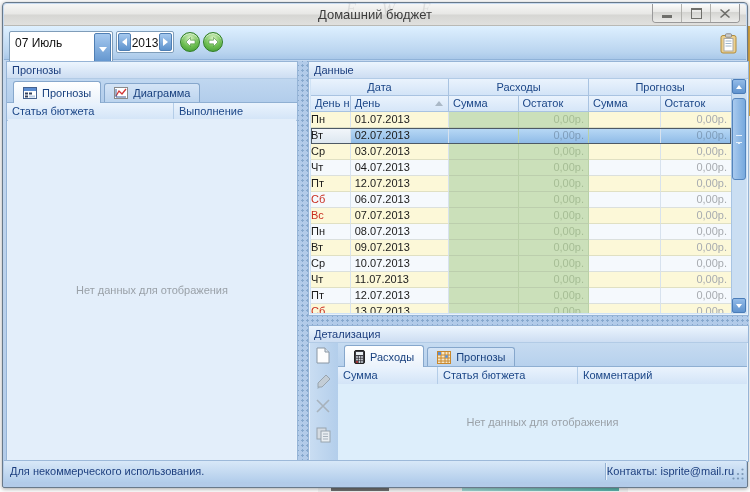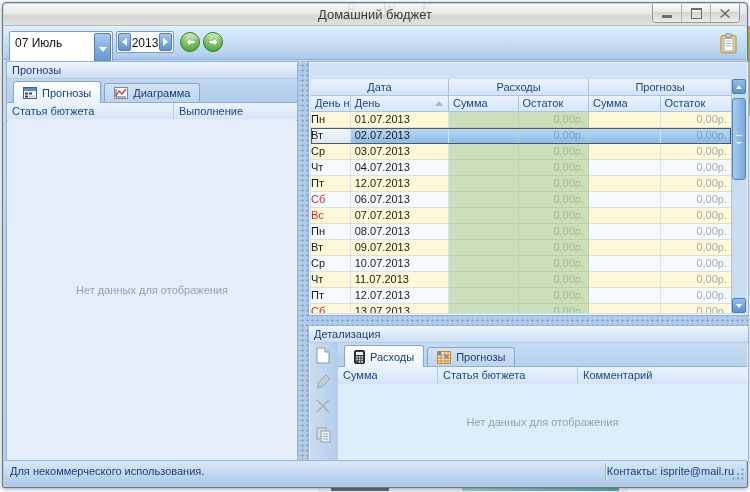--- a/index.html
+++ b/index.html
@@ -233,20 +233,21 @@
       <div class="colcell fp-col2">Выполнение</div>
     </div>
     <div class="fp-body">
       <span class="empty-note">Нет данных для отображения</span>
     </div>
   </div>
 
   <div class="vsplit"></div>
 
   <div class="panel data-panel">
+    <div class="panel-header">Данные</div>
     <div class="tgrid">
       <div class="ghrow">
         <div class="ghcell" style="width:139px;">Дата</div>
         <div class="ghcell" style="width:141px;">Расходы</div>
         <div class="ghcell" style="width:143px;border-right:none;">Прогнозы</div>
       </div>
       <div class="shrow">
         <div class="shcell" style="width:40px;">День н</div>
         <div class="shcell" style="width:99px;"><span>День</span><span class="sort-mark"></span></div>
         <div class="shcell" style="width:70px;">Сумма</div>

